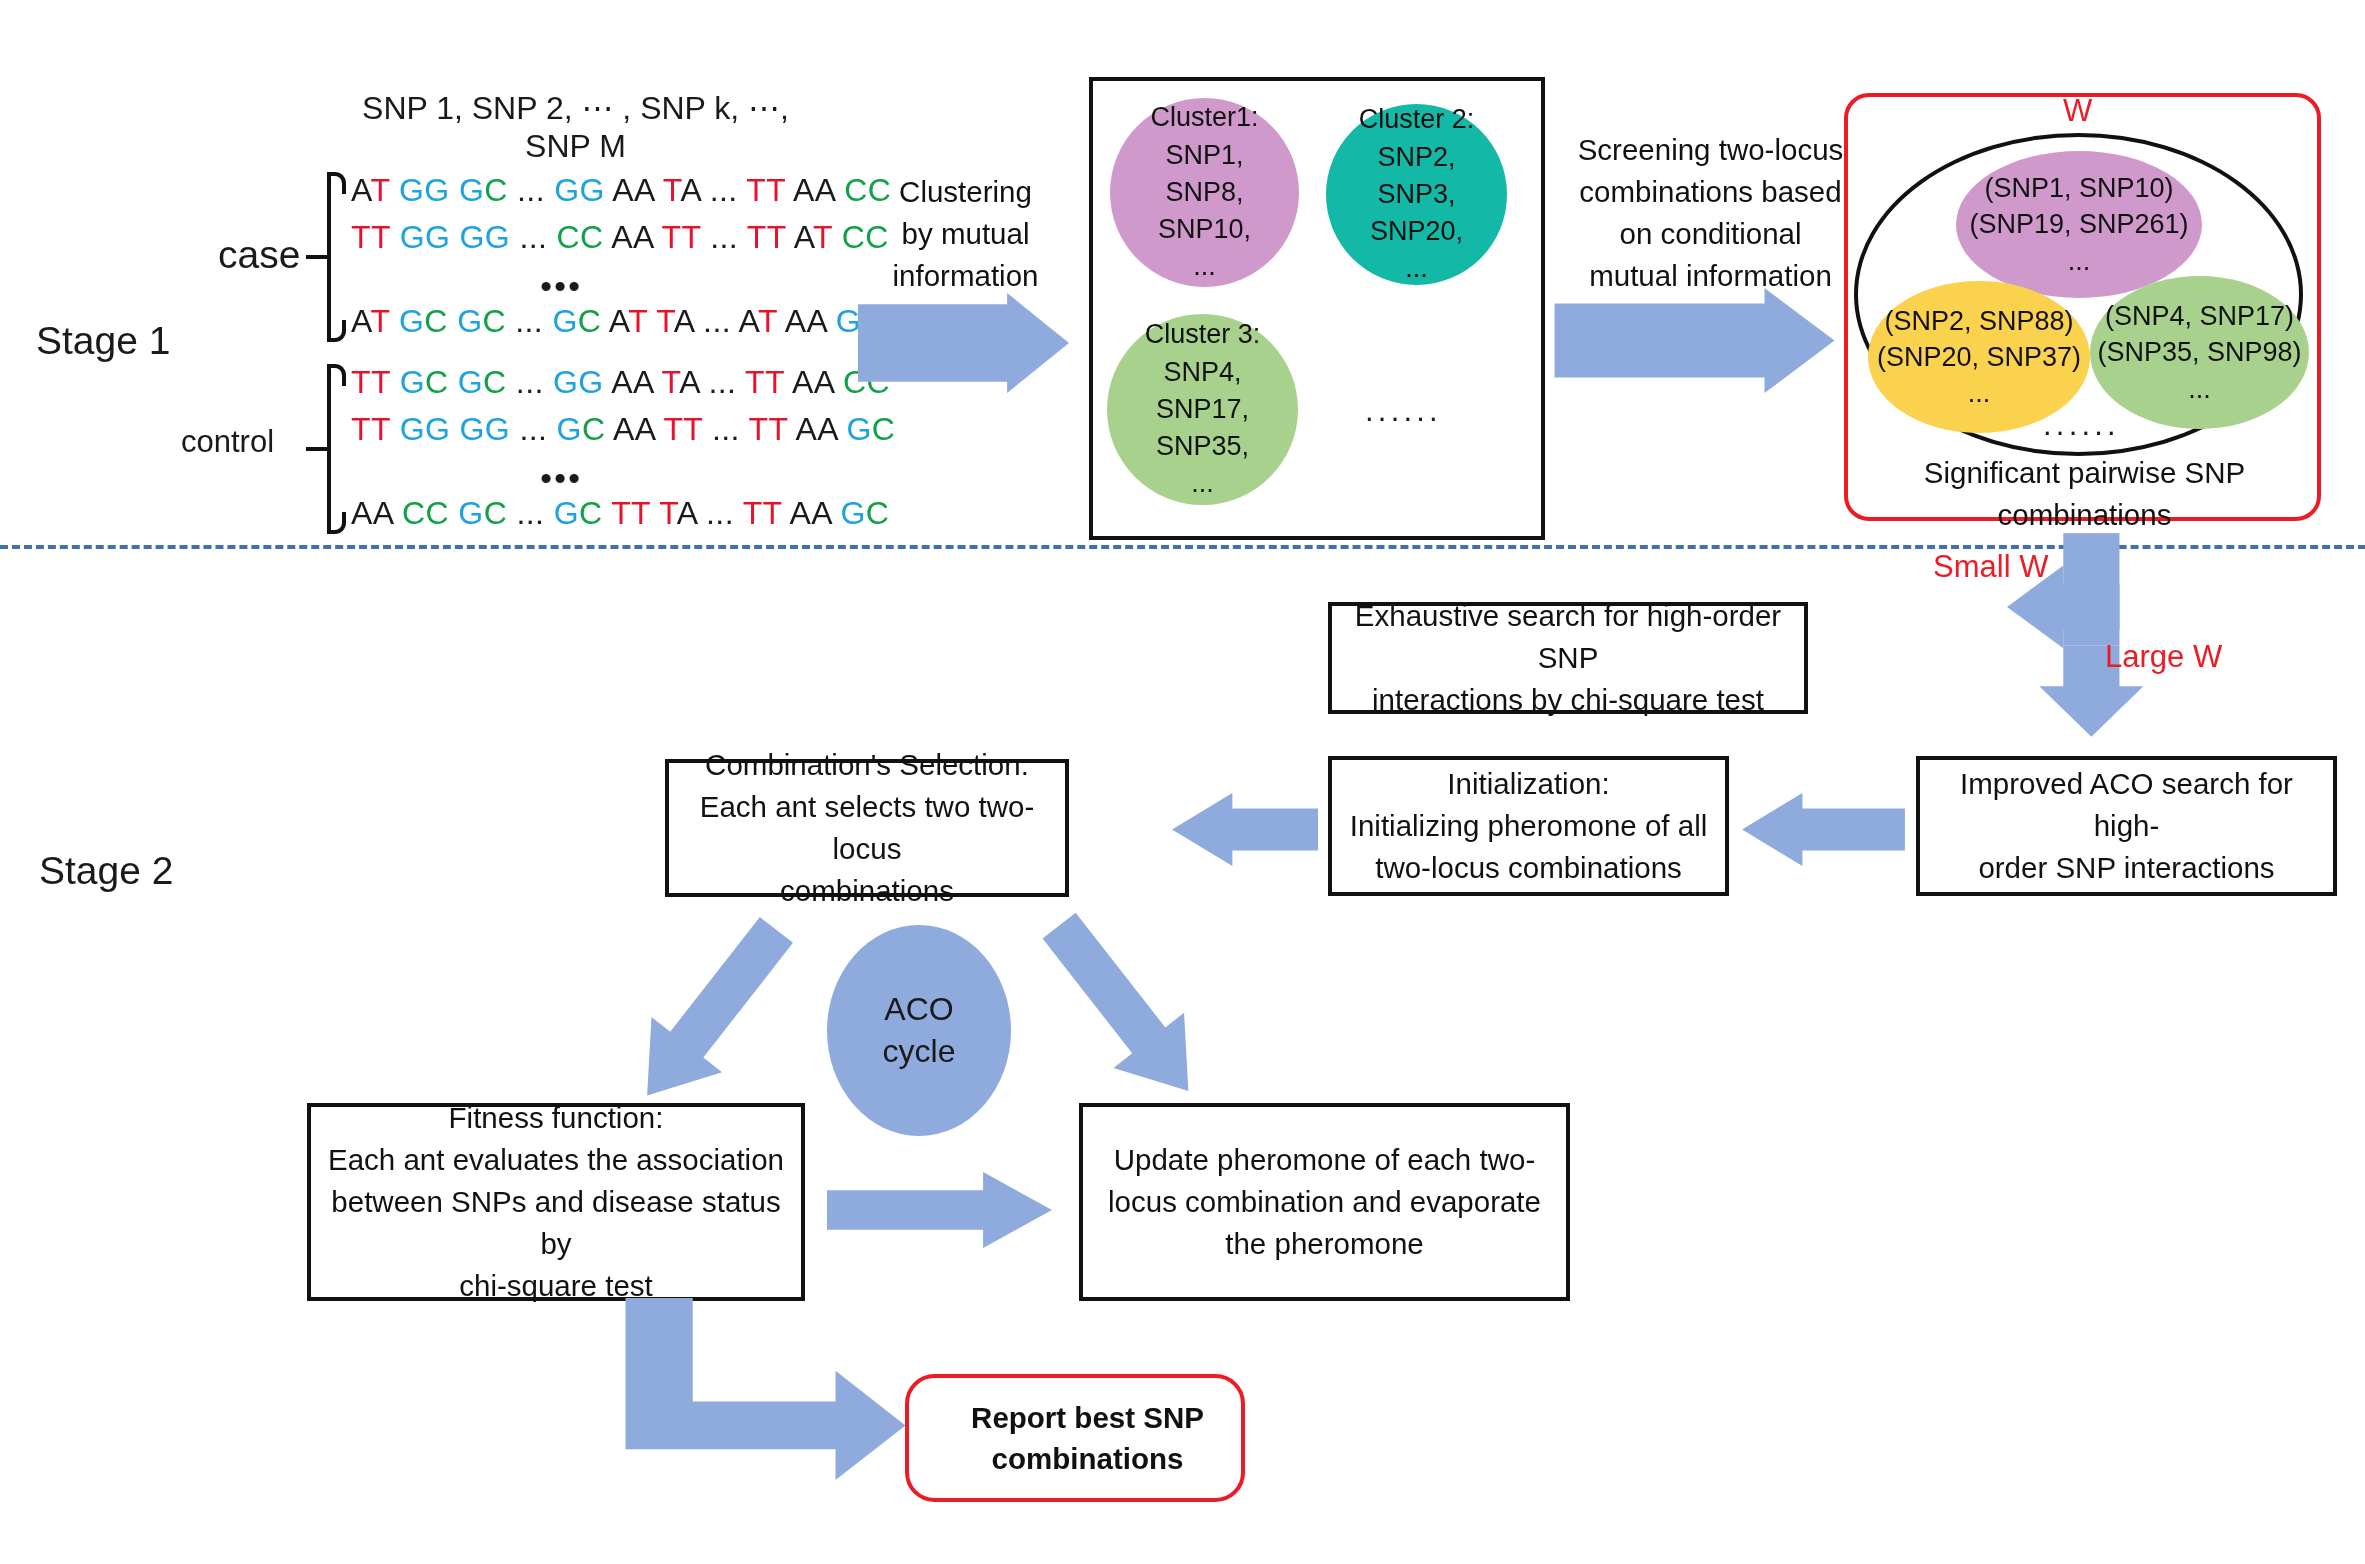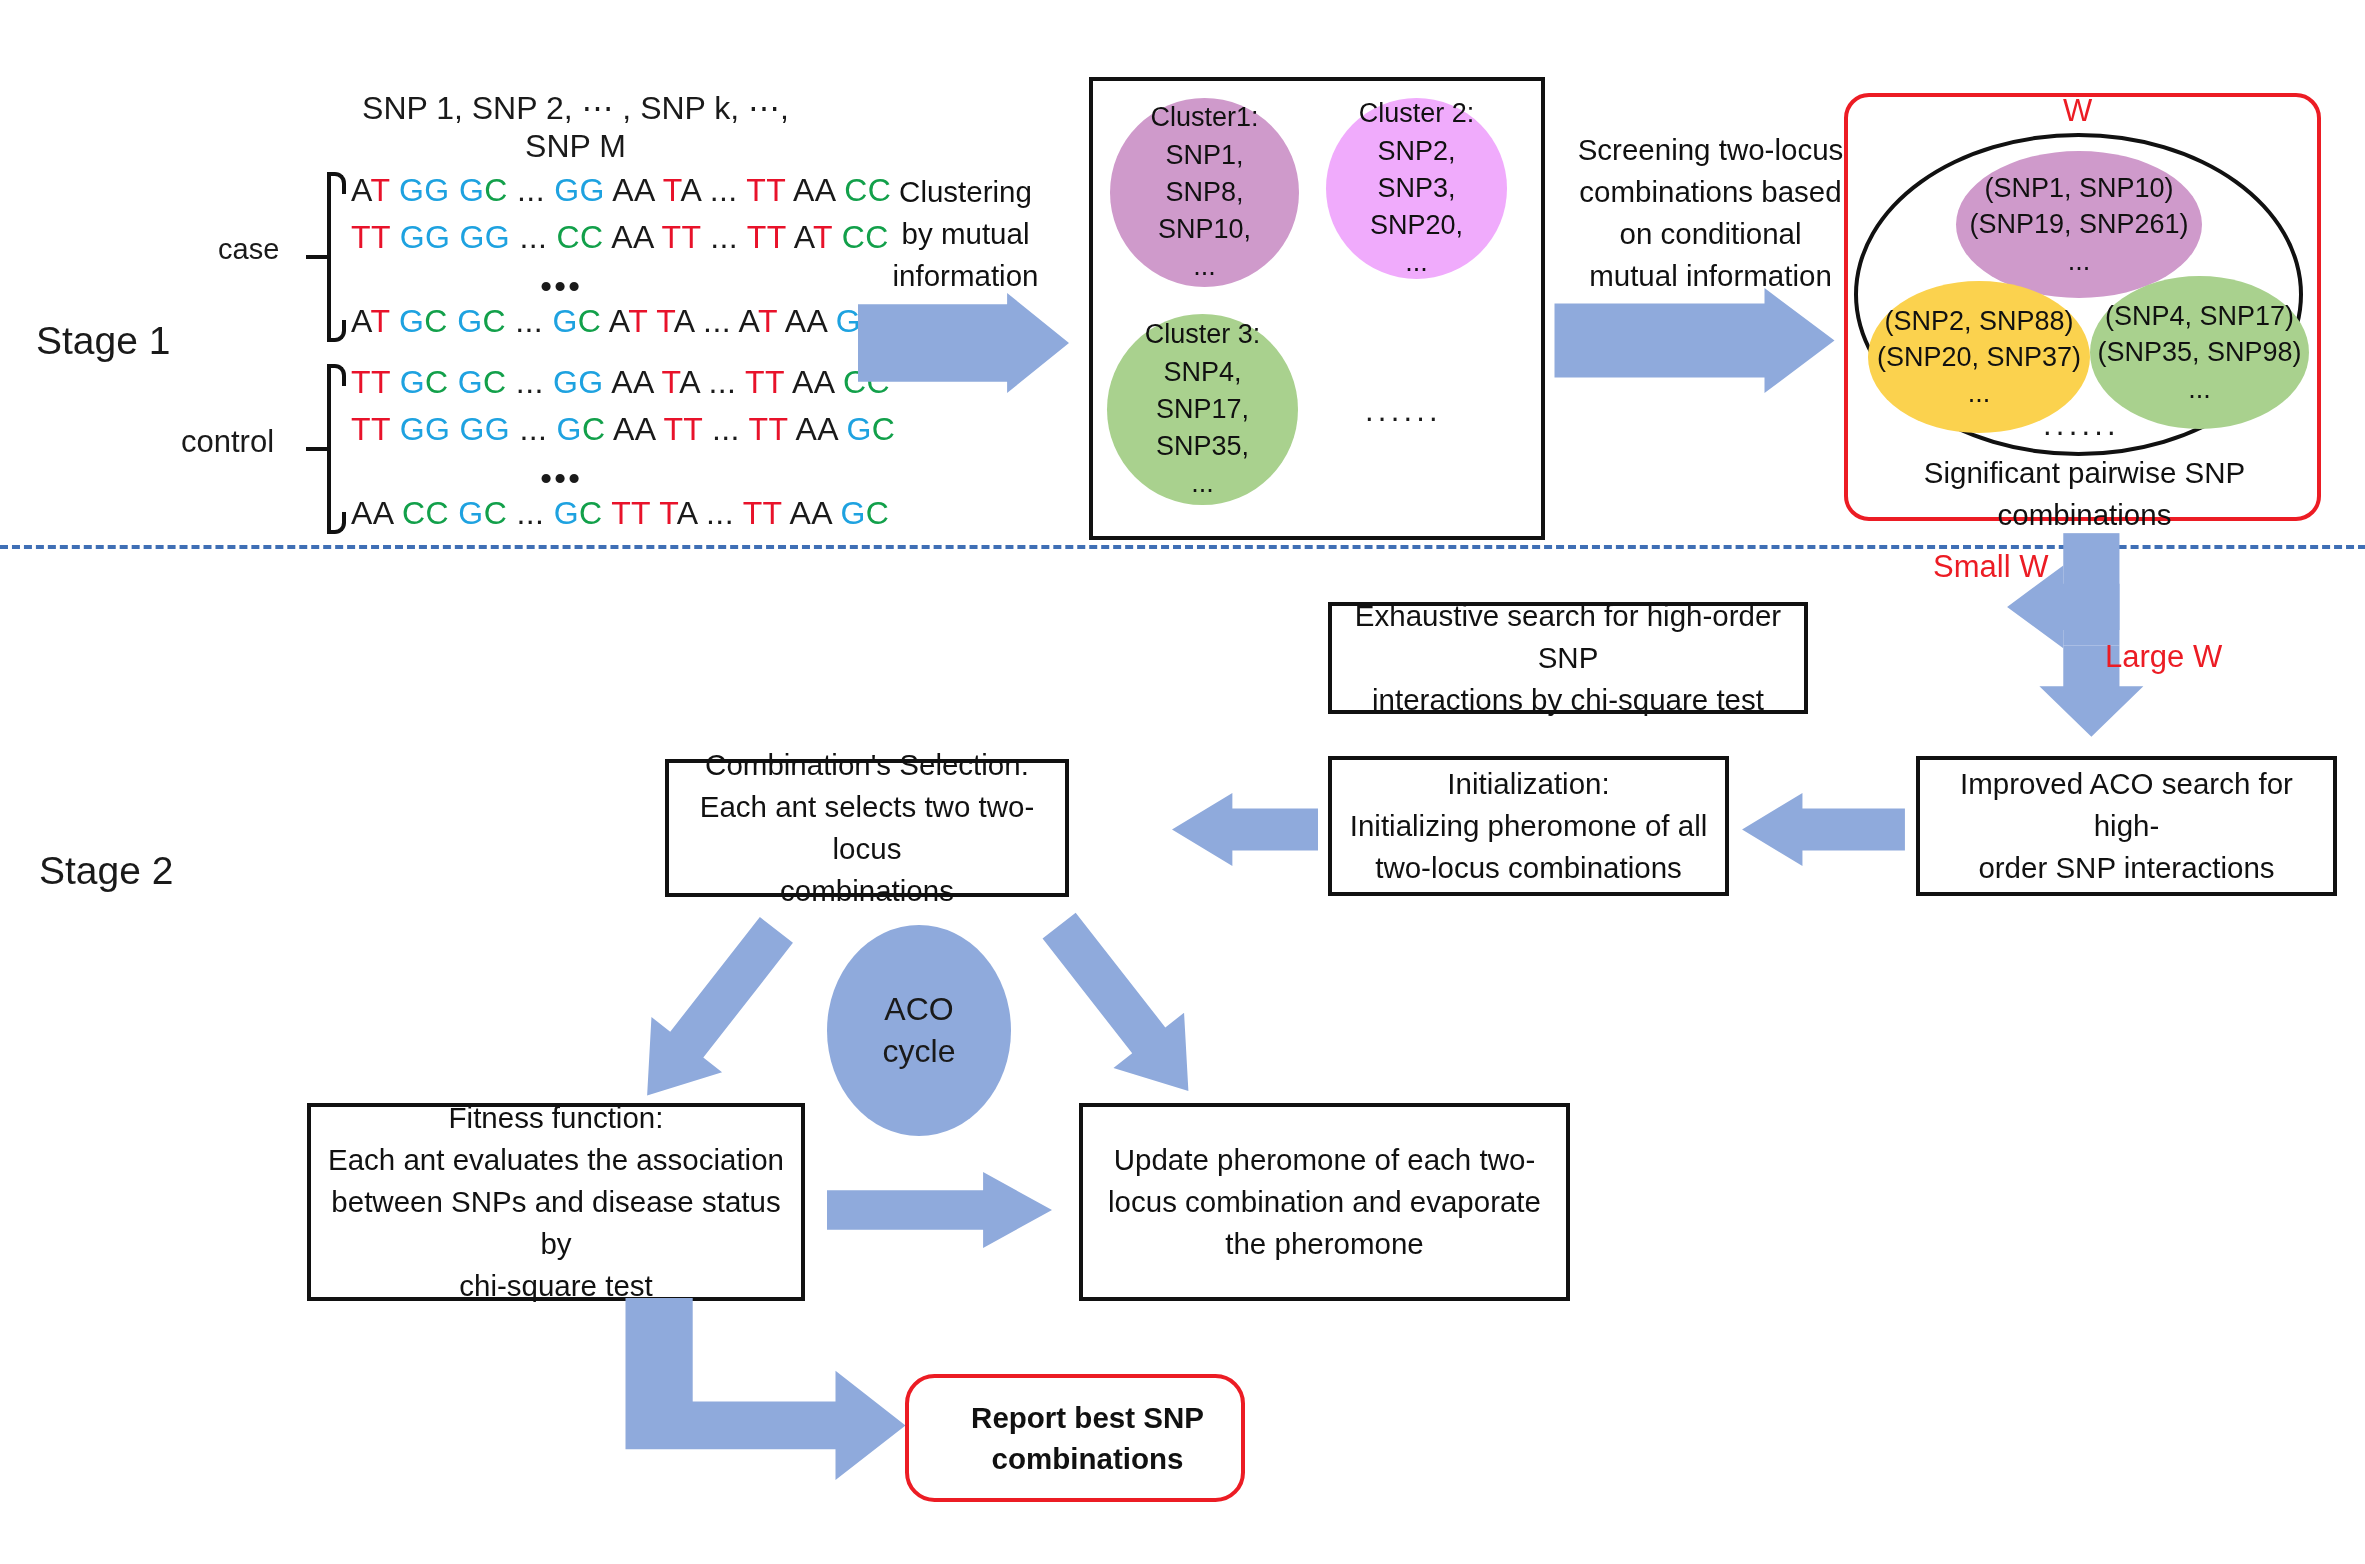--- a/index.html
+++ b/index.html
@@ -66,21 +66,21 @@
   <div class="abs divider" style="left:0px;top:545px;width:2366px;"></div>
 
   <div class="abs txt ctr" style="left:330px;top:90px;width:491px;font-size:32px;">SNP 1, SNP 2, ⋯ , SNP k, ⋯, SNP M</div>
 
   <div class="brace" style="left:317px;top:174px;width:28px;height:166px;">
     <div class="stem"></div>
       <div class="tipT"></div>
       <div class="tipB"></div>
       <div class="nub"></div>
   </div>
-  <div class="abs txt" style="left:218px;top:232px;font-size:29px;">case</div>
+  <div class="abs txt" style="left:218px;top:232px;font-size:39px;">case</div>
 
   <div class="abs seq" style="left:351px;top:172px;"><span class="A">A</span><span class="T">T</span> <span class="G">GG</span> <span class="G">G</span><span class="C">C</span> <span class="dots">...</span> <span class="G">GG</span> <span class="A">AA</span> <span class="T">T</span><span class="A">A</span> <span class="dots">...</span> <span class="T">TT</span> <span class="A">AA</span> <span class="C">CC</span></div>
   <div class="abs seq" style="left:351px;top:219px;"><span class="T">TT</span> <span class="G">GG</span> <span class="G">GG</span> <span class="dots">...</span> <span class="C">CC</span> <span class="A">AA</span> <span class="T">TT</span> <span class="dots">...</span> <span class="T">TT</span> <span class="A">A</span><span class="T">T</span> <span class="C">CC</span></div>
   <div class="abs vdots ctr" style="left:351px;top:268px;width:421px;">•••</div>
   <div class="abs seq" style="left:351px;top:303px;"><span class="A">A</span><span class="T">T</span> <span class="G">G</span><span class="C">C</span> <span class="G">G</span><span class="C">C</span> <span class="dots">...</span> <span class="G">G</span><span class="C">C</span> <span class="A">A</span><span class="T">T</span> <span class="T">T</span><span class="A">A</span> <span class="dots">...</span> <span class="A">A</span><span class="T">T</span> <span class="A">AA</span> <span class="G">G</span><span class="C">C</span></div>
 
   <div class="brace" style="left:317px;top:366px;width:28px;height:166px;">
     <div class="stem"></div>
       <div class="tipT"></div>
       <div class="tipB"></div>
@@ -108,21 +108,21 @@
   <div class="abs clusterbox" style="left:1089px;top:77px;width:456px;height:463px;"></div>
   <div class="circ" style="left:1110px;top:98px;width:189px;height:189px;background:#cf9acb;">
     <div class="inner">
       <div>Cluster1:</div>
       <div>SNP1,</div>
       <div>SNP8,</div>
       <div>SNP10,</div>
       <div>...</div>
     </div>
   </div>
-  <div class="circ" style="left:1326px;top:98px;width:181px;height:181px;background:#f0abfc;">
+  <div class="circ" style="left:1326px;top:104px;width:181px;height:181px;background:#14b8a6;">
     <div class="inner">
       <div>Cluster 2:</div>
       <div>SNP2,</div>
       <div>SNP3,</div>
       <div>SNP20,</div>
       <div>...</div>
     </div>
   </div>
   <div class="circ" style="left:1107px;top:314px;width:191px;height:191px;background:#a9d18e;">
     <div class="inner">

